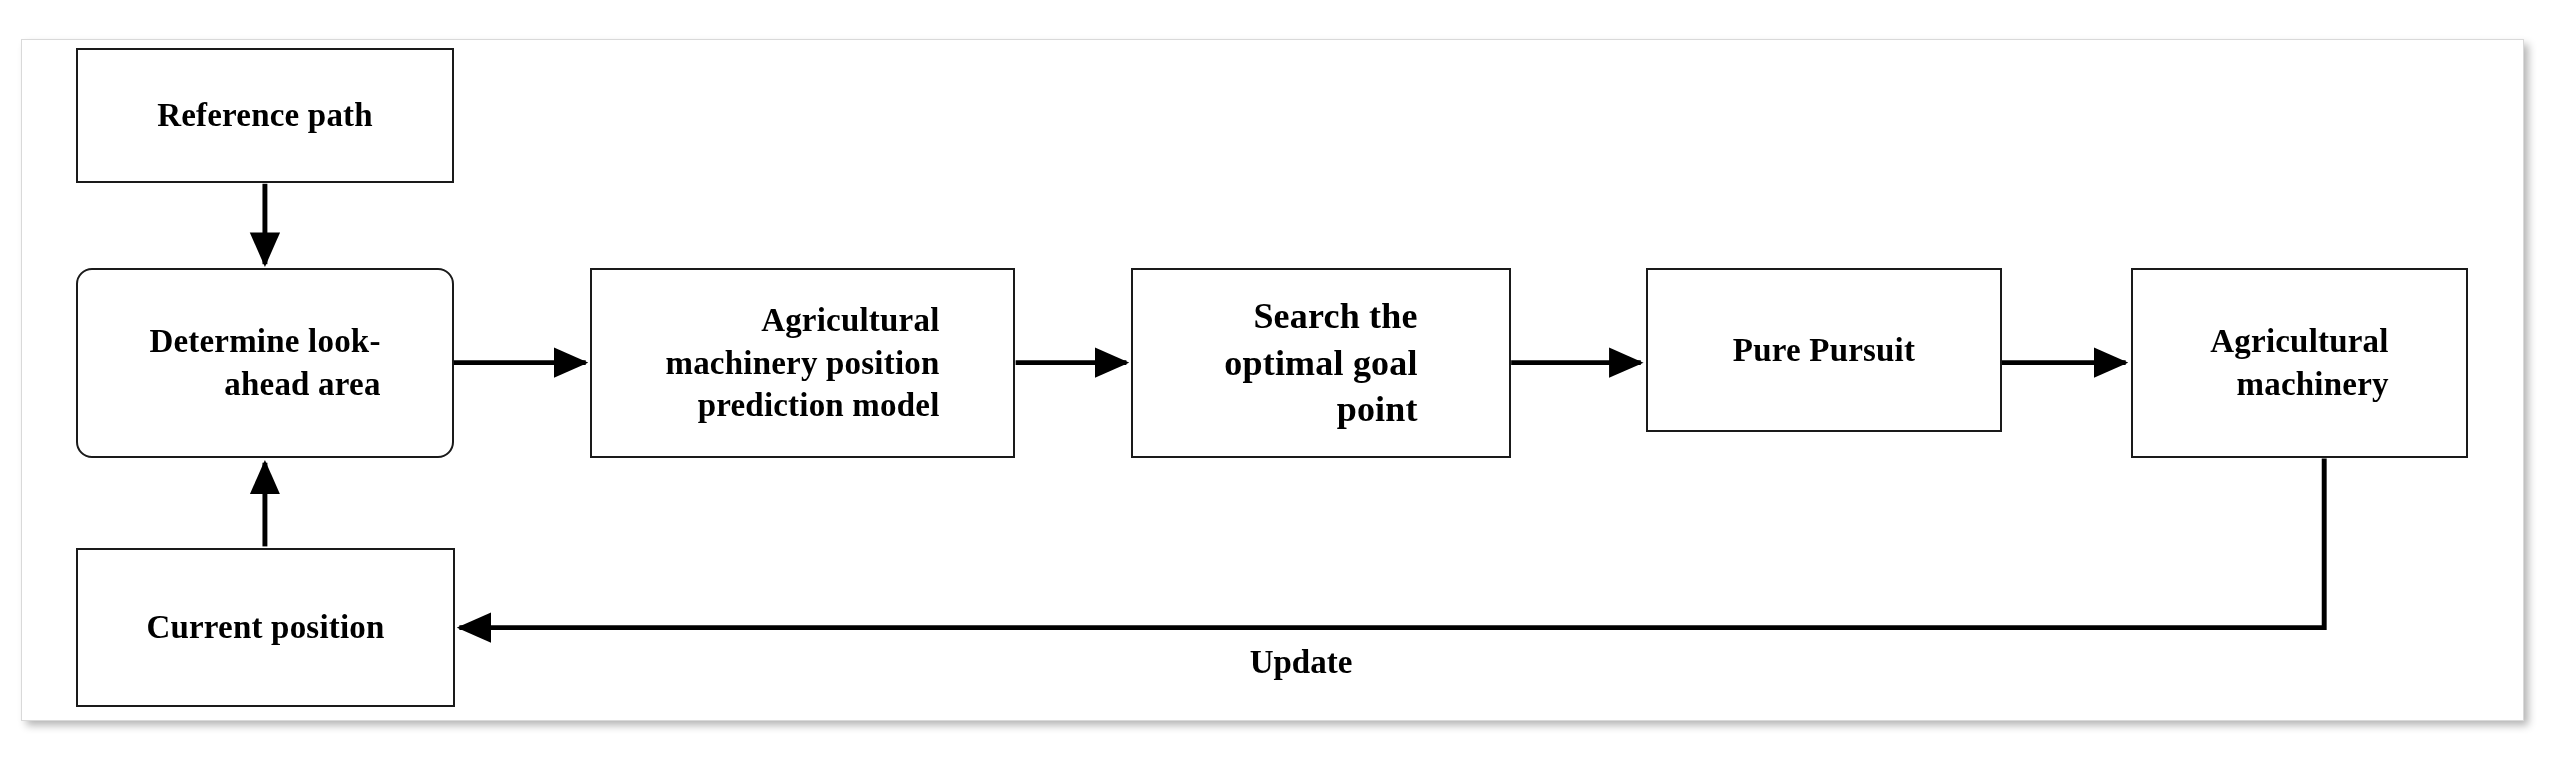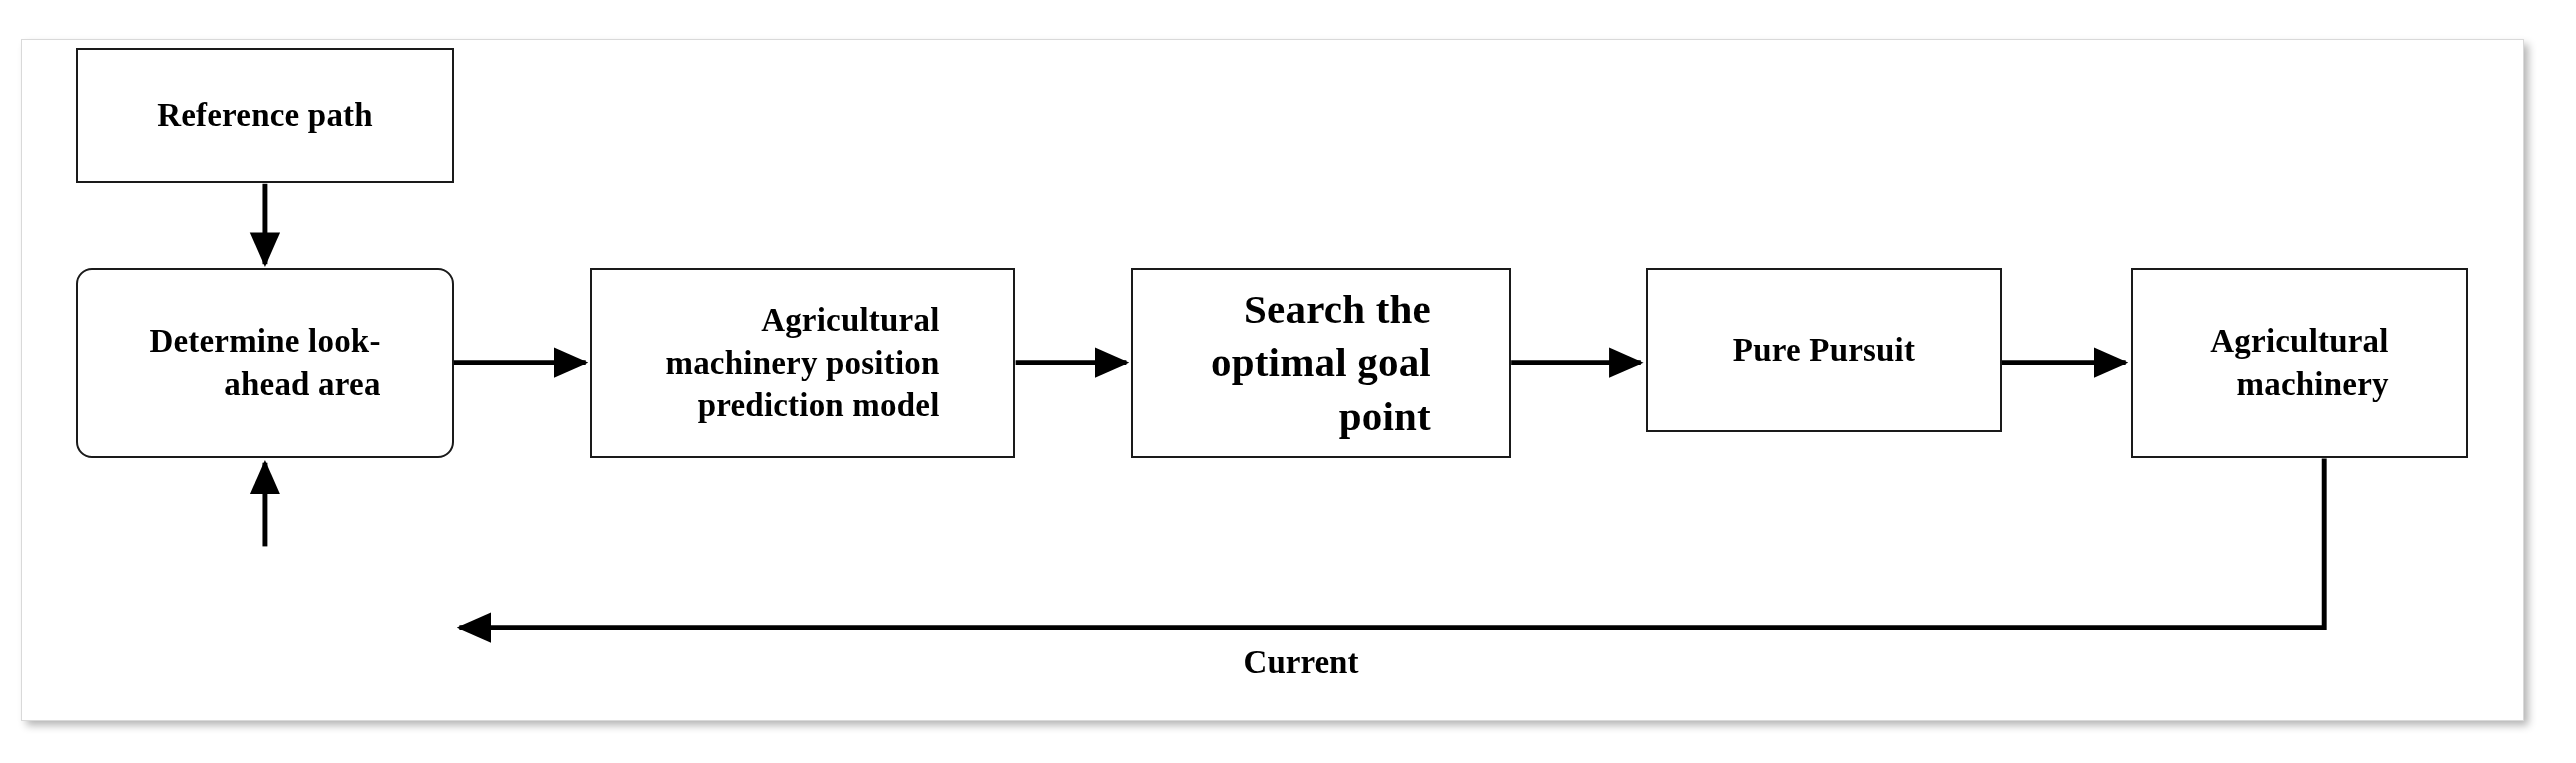--- a/index.html
+++ b/index.html
@@ -43,21 +43,21 @@
     letter-spacing: 0.2px;
   }
   .node .label {
     display: block;
     padding: 0 8.2px;
     white-space: pre-line;
   }
   #node-reference-path   { left: 76px;   top: 48px;  width: 378px; height: 135px; font-size: 33px; }
   #node-lookahead        { left: 76px;   top: 268px; width: 378px; height: 190px; font-size: 33px; border-radius: 16px; }
   #node-prediction-model { left: 590px;  top: 268px; width: 425px; height: 190px; font-size: 33px; }
-  #node-search-goal      { left: 1131px; top: 268px; width: 380px; height: 190px; font-size: 41px; }
+  #node-search-goal      { left: 1131px; top: 268px; width: 380px; height: 190px; font-size: 36px; }
   #node-pure-pursuit     { left: 1646px; top: 268px; width: 356px; height: 164px; font-size: 33px; }
   #node-agri-machinery   { left: 2131px; top: 268px; width: 337px; height: 190px; font-size: 33px; }
   #node-current-position { left: 76px;   top: 548px; width: 379px; height: 159px; font-size: 33px; }
 
   
   #connectors {
     position: absolute;
     left: 0;
     top: 0;
     width: 2576px;
@@ -143,17 +143,20 @@
 
   <div class="node" id="node-pure-pursuit">
     <span class="label">Pure Pursuit</span>
   </div>
 
   <div class="node" id="node-agri-machinery">
     <span class="label">Agricultural
 machinery</span>
   </div>
 
+  <div class="node" id="node-current-position">
+    <span class="label">Current position</span>
+  </div>
 
-  <div id="update-caption">Current</div>
+  <div id="update-caption">Update</div>
 
 </div>
 
 
 </body></html>

